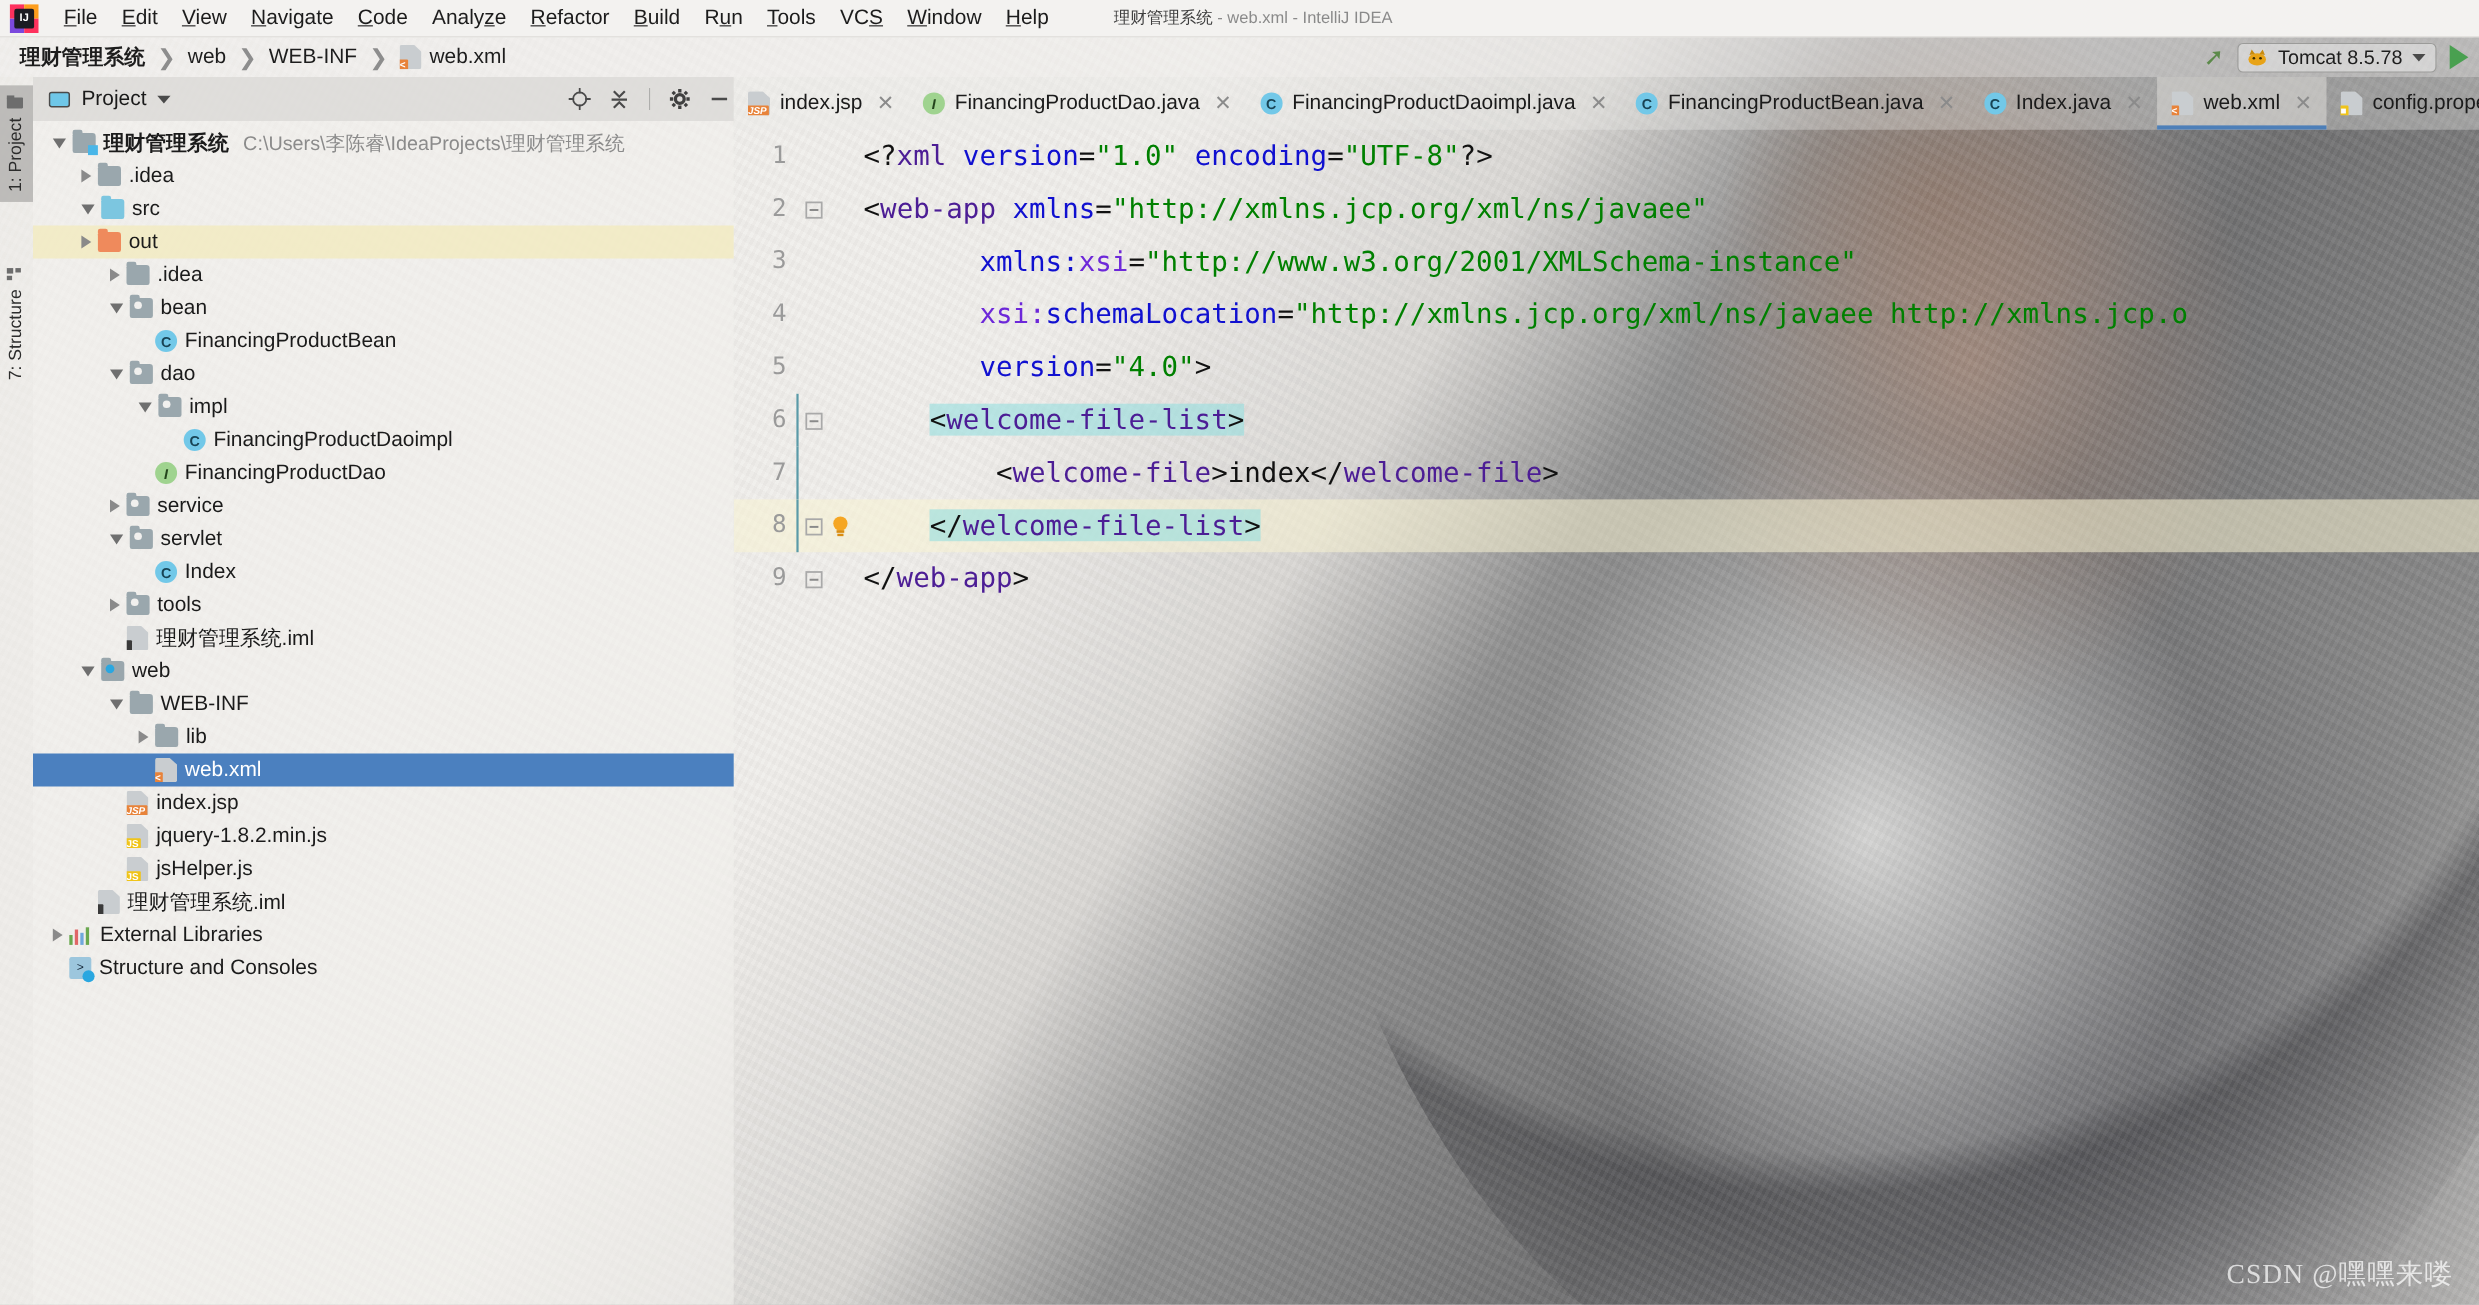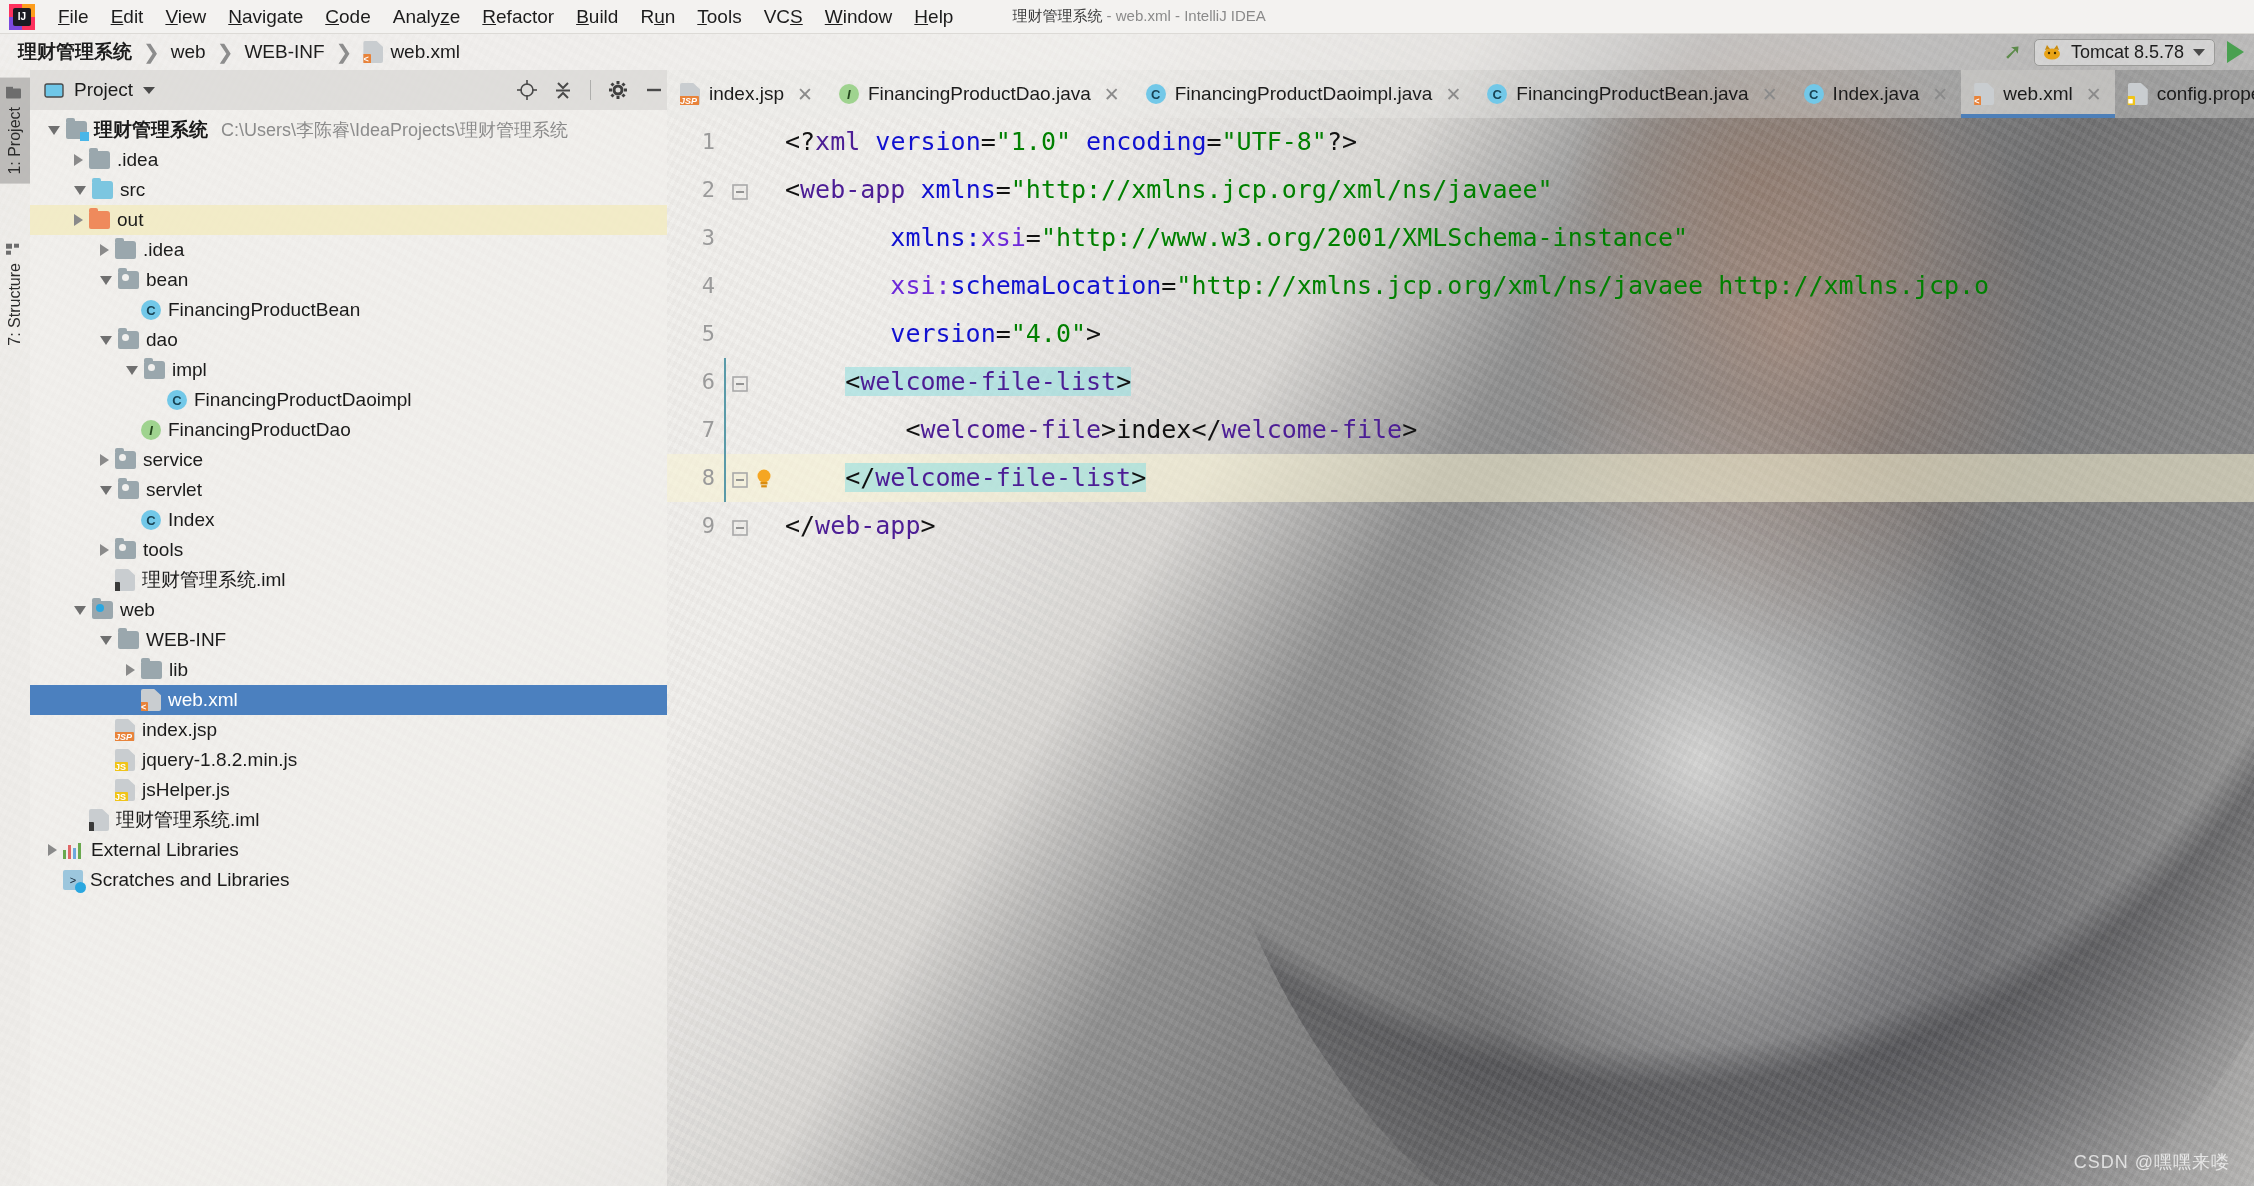--- a/index.html
+++ b/index.html
@@ -203,22 +203,23 @@
   .t-attr  { color: #1010d0; }
   .t-ns    { color: #6d28d9; }
   .t-str   { color: #008000; }
   .t-punct { color: #111111; }
   .t-text  { color: #111111; }
   .hl-match { background: rgba(152,222,222,0.62); }
 
   
   #watermark {
     position: absolute; right: 24px; bottom: 12px;
-    font-size: 18px; color: rgba(255,255,255,0.72);
+    font-size: 25px; color: rgba(255,255,255,0.72);
     letter-spacing: 1px;
+    font-family: Liberation Serif, serif;
   }
 </style>
 </head>
 <body>
 
 <div id="wallpaper">
   <div class="dark-arc" style="left:1180px; top:-180px; width:1200px; height:1500px;"></div>
 </div>
 
 <div id="menubar">
@@ -491,21 +492,21 @@
           <i style="height:9px"></i>
           <i style="height:14px;background:#e06666"></i>
           <i style="height:11px;background:#6fa8dc"></i>
           <i style="height:16px"></i>
         </span>
         <span class="label">External Libraries</span>
       </div>
       <div class="row" style="padding-left: 18px;">
         <span class="arrow none"></span>
         <span class="ic scratch">&gt;</span>
-        <span class="label">Scratches and Libraries</span>
+        <span class="label">Structure and Consoles</span>
       </div>
     </div>
 </div>
 
 <div id="editor-area">
   <div id="tabs">
       <div class="tab">
         <span class="tab-ico">
           <span class="ic file">
             <span class="badge jsp">JSP</span>

